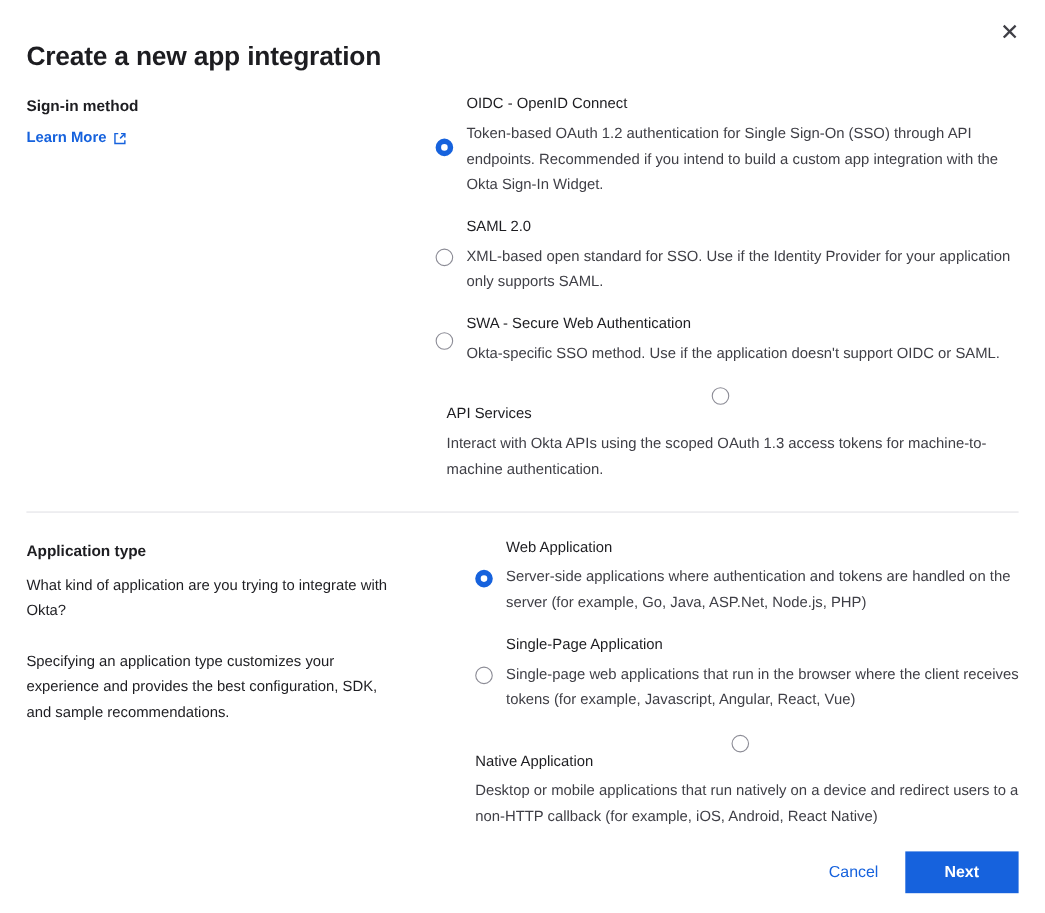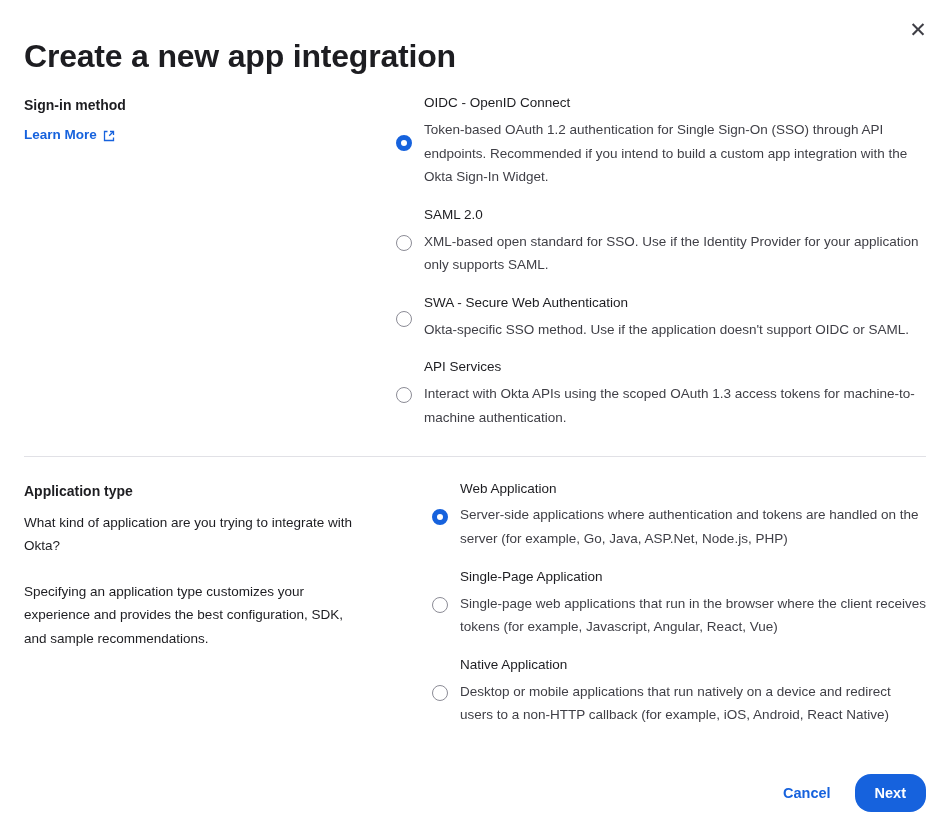--- a/index.html
+++ b/index.html
@@ -32,21 +32,21 @@
     background: transparent;
     color: #3f3f46;
     font-size: 21px;
     line-height: 28px;
     text-align: center;
     cursor: pointer;
     padding: 0;
     font-family: "Liberation Sans", sans-serif;
   }
   .title {
-    font-size: 32px;
+    font-size: 24px;
     font-weight: bold;
     letter-spacing: -0.2px;
     color: #1d1d21;
     margin: 0;
     padding: 38px 0 0 24px;
   }
   .section {
     display: flex;
     padding: 0 24px;
   }
@@ -88,21 +88,21 @@
     color: #1d1d21;
     margin: 0 0 22px 0;
     max-width: 340px;
   }
   .option {
     display: flex;
     align-items: center;
     margin-bottom: 18px;
     cursor: pointer;
   }
-  .option:last-child { margin-bottom: 0; }
+  .option:last-child { margin-bottom: 0; flex-direction: column; }
   .radio {
     flex: 0 0 auto;
     width: 16px;
     height: 16px;
     border-radius: 50%;
     border: 1.5px solid #8c8c96;
     background: #fff;
     margin-top: 2px;
     margin-right: 12px;
     position: relative;
@@ -139,33 +139,33 @@
     align-items: center;
     justify-content: flex-end;
     gap: 18px;
     padding: 0 24px 12px 24px;
   }
   .btn-cancel {
     border: none;
     background: transparent;
     color: #1662dd;
     font-size: 14.5px;
-    font-weight: bold;
+    font-weight: normal;
     cursor: pointer;
     padding: 10px 6px;
     font-family: "Liberation Sans", sans-serif;
   }
   .btn-next {
     border: none;
     background: #1662dd;
     color: #ffffff;
     font-size: 14.5px;
     font-weight: bold;
-    border-radius: 16px;
-    padding: 11px 20px;
+    border-radius: 0;
+    padding: 11px 36px;
     cursor: pointer;
     font-family: "Liberation Sans", sans-serif;
   }
   .app-type-section { padding-top: 4px; gap: 36px; }
 </style>
 </head>
 <body>
 
 <div class="dialog">
 

